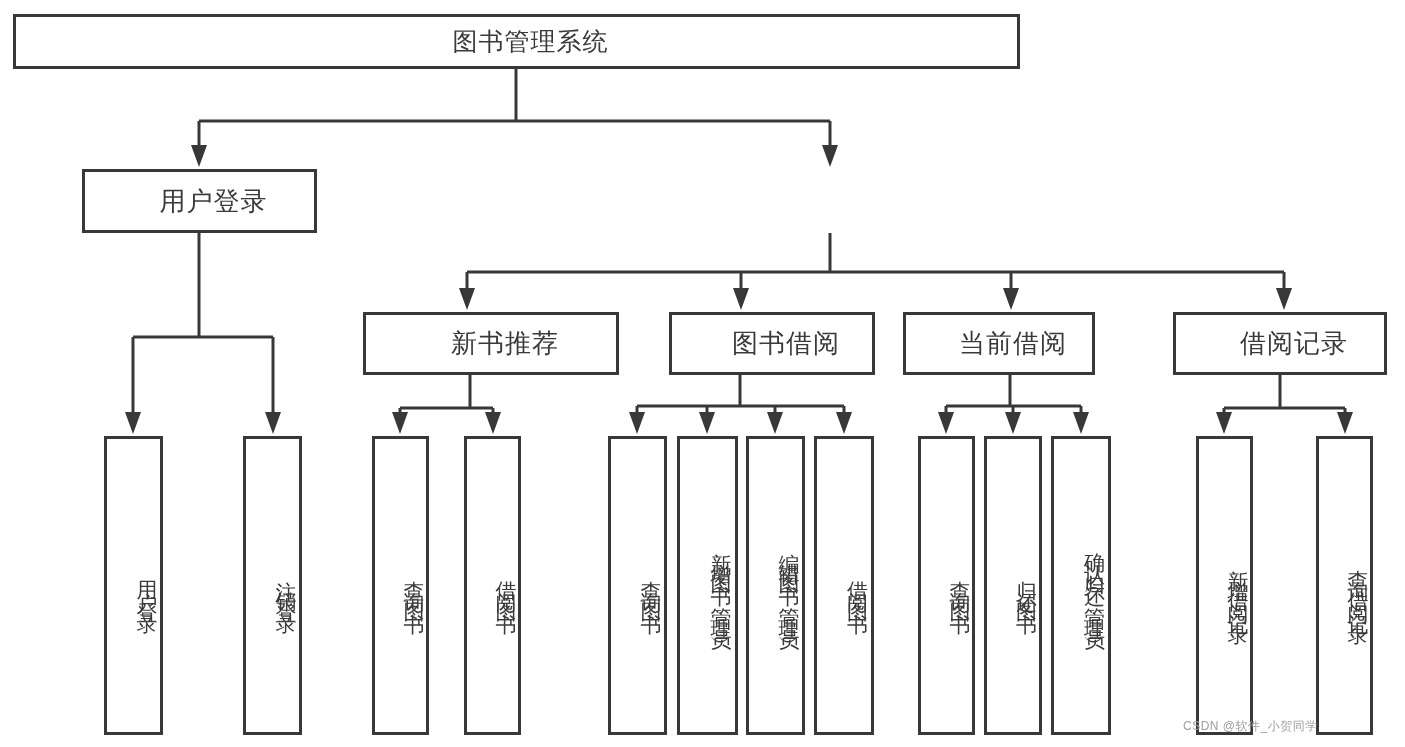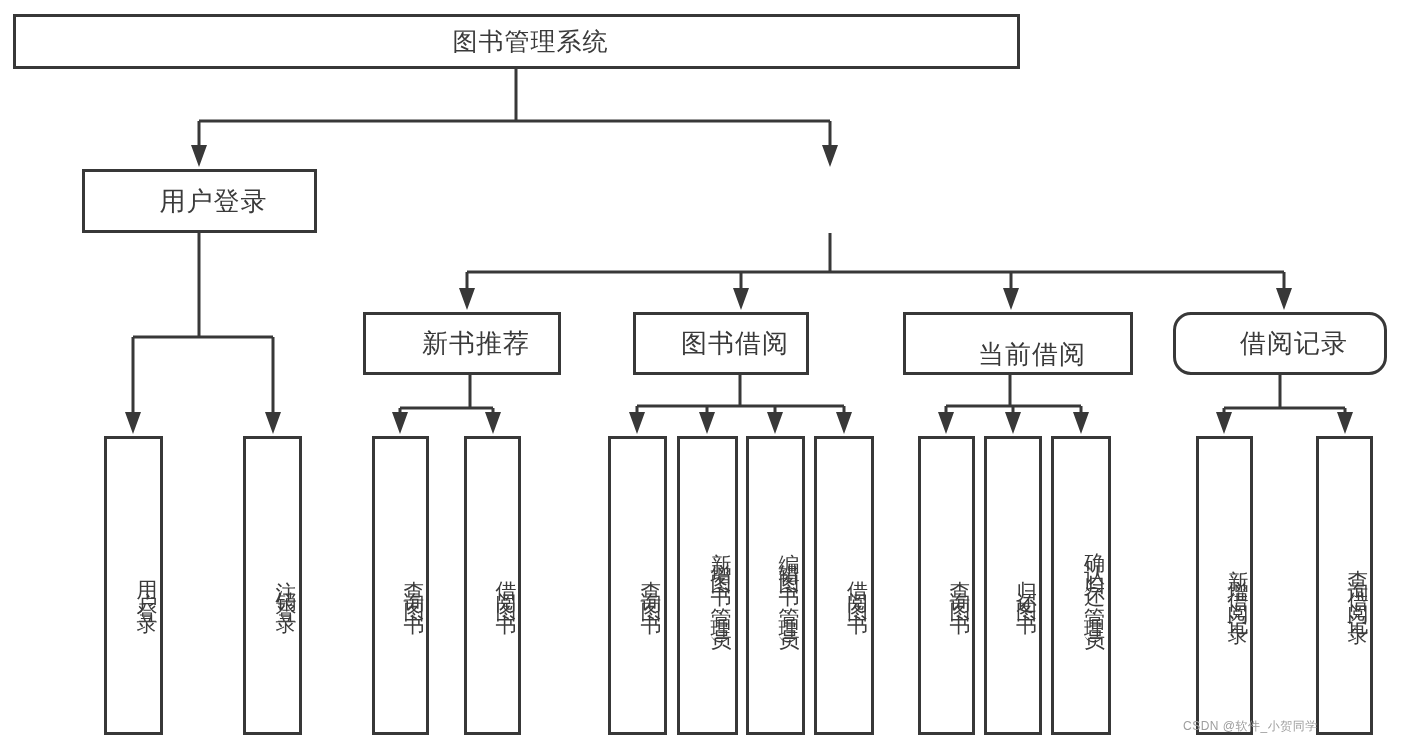--- a/index.html
+++ b/index.html
@@ -55,30 +55,30 @@
   </svg>
 
   <div class="node root" style="left:13px;top:14px;width:1007px;height:55px;">
     <span>图书管理系统</span>
   </div>
 
   <div class="node h" style="left:82px;top:169px;width:235px;height:64px;">
     <span>用户登录</span>
   </div>
 
-  <div class="node h" style="left:363px;top:312px;width:198px;height:63px;">
+  <div class="node h" style="left:363px;top:312px;width:256px;height:63px;">
     <span>新书推荐</span>
   </div>
-  <div class="node h" style="left:633px;top:312px;width:176px;height:63px;">
+  <div class="node h" style="left:669px;top:312px;width:206px;height:63px;">
     <span>图书借阅</span>
   </div>
-  <div class="node h" style="left:903px;top:312px;width:230px;height:63px;align-items:flex-end;">
+  <div class="node h" style="left:903px;top:312px;width:192px;height:63px;">
     <span>当前借阅</span>
   </div>
-  <div class="node h" style="left:1173px;top:312px;width:214px;height:63px;border-radius:18px;">
+  <div class="node h" style="left:1173px;top:312px;width:214px;height:63px;">
     <span>借阅记录</span>
   </div>
 
   <div class="node v" style="left:104px;top:436px;width:59px;height:299px;">
     <span>用户登录</span>
   </div>
   <div class="node v" style="left:243px;top:436px;width:59px;height:299px;">
     <span>注销登录</span>
   </div>
 

